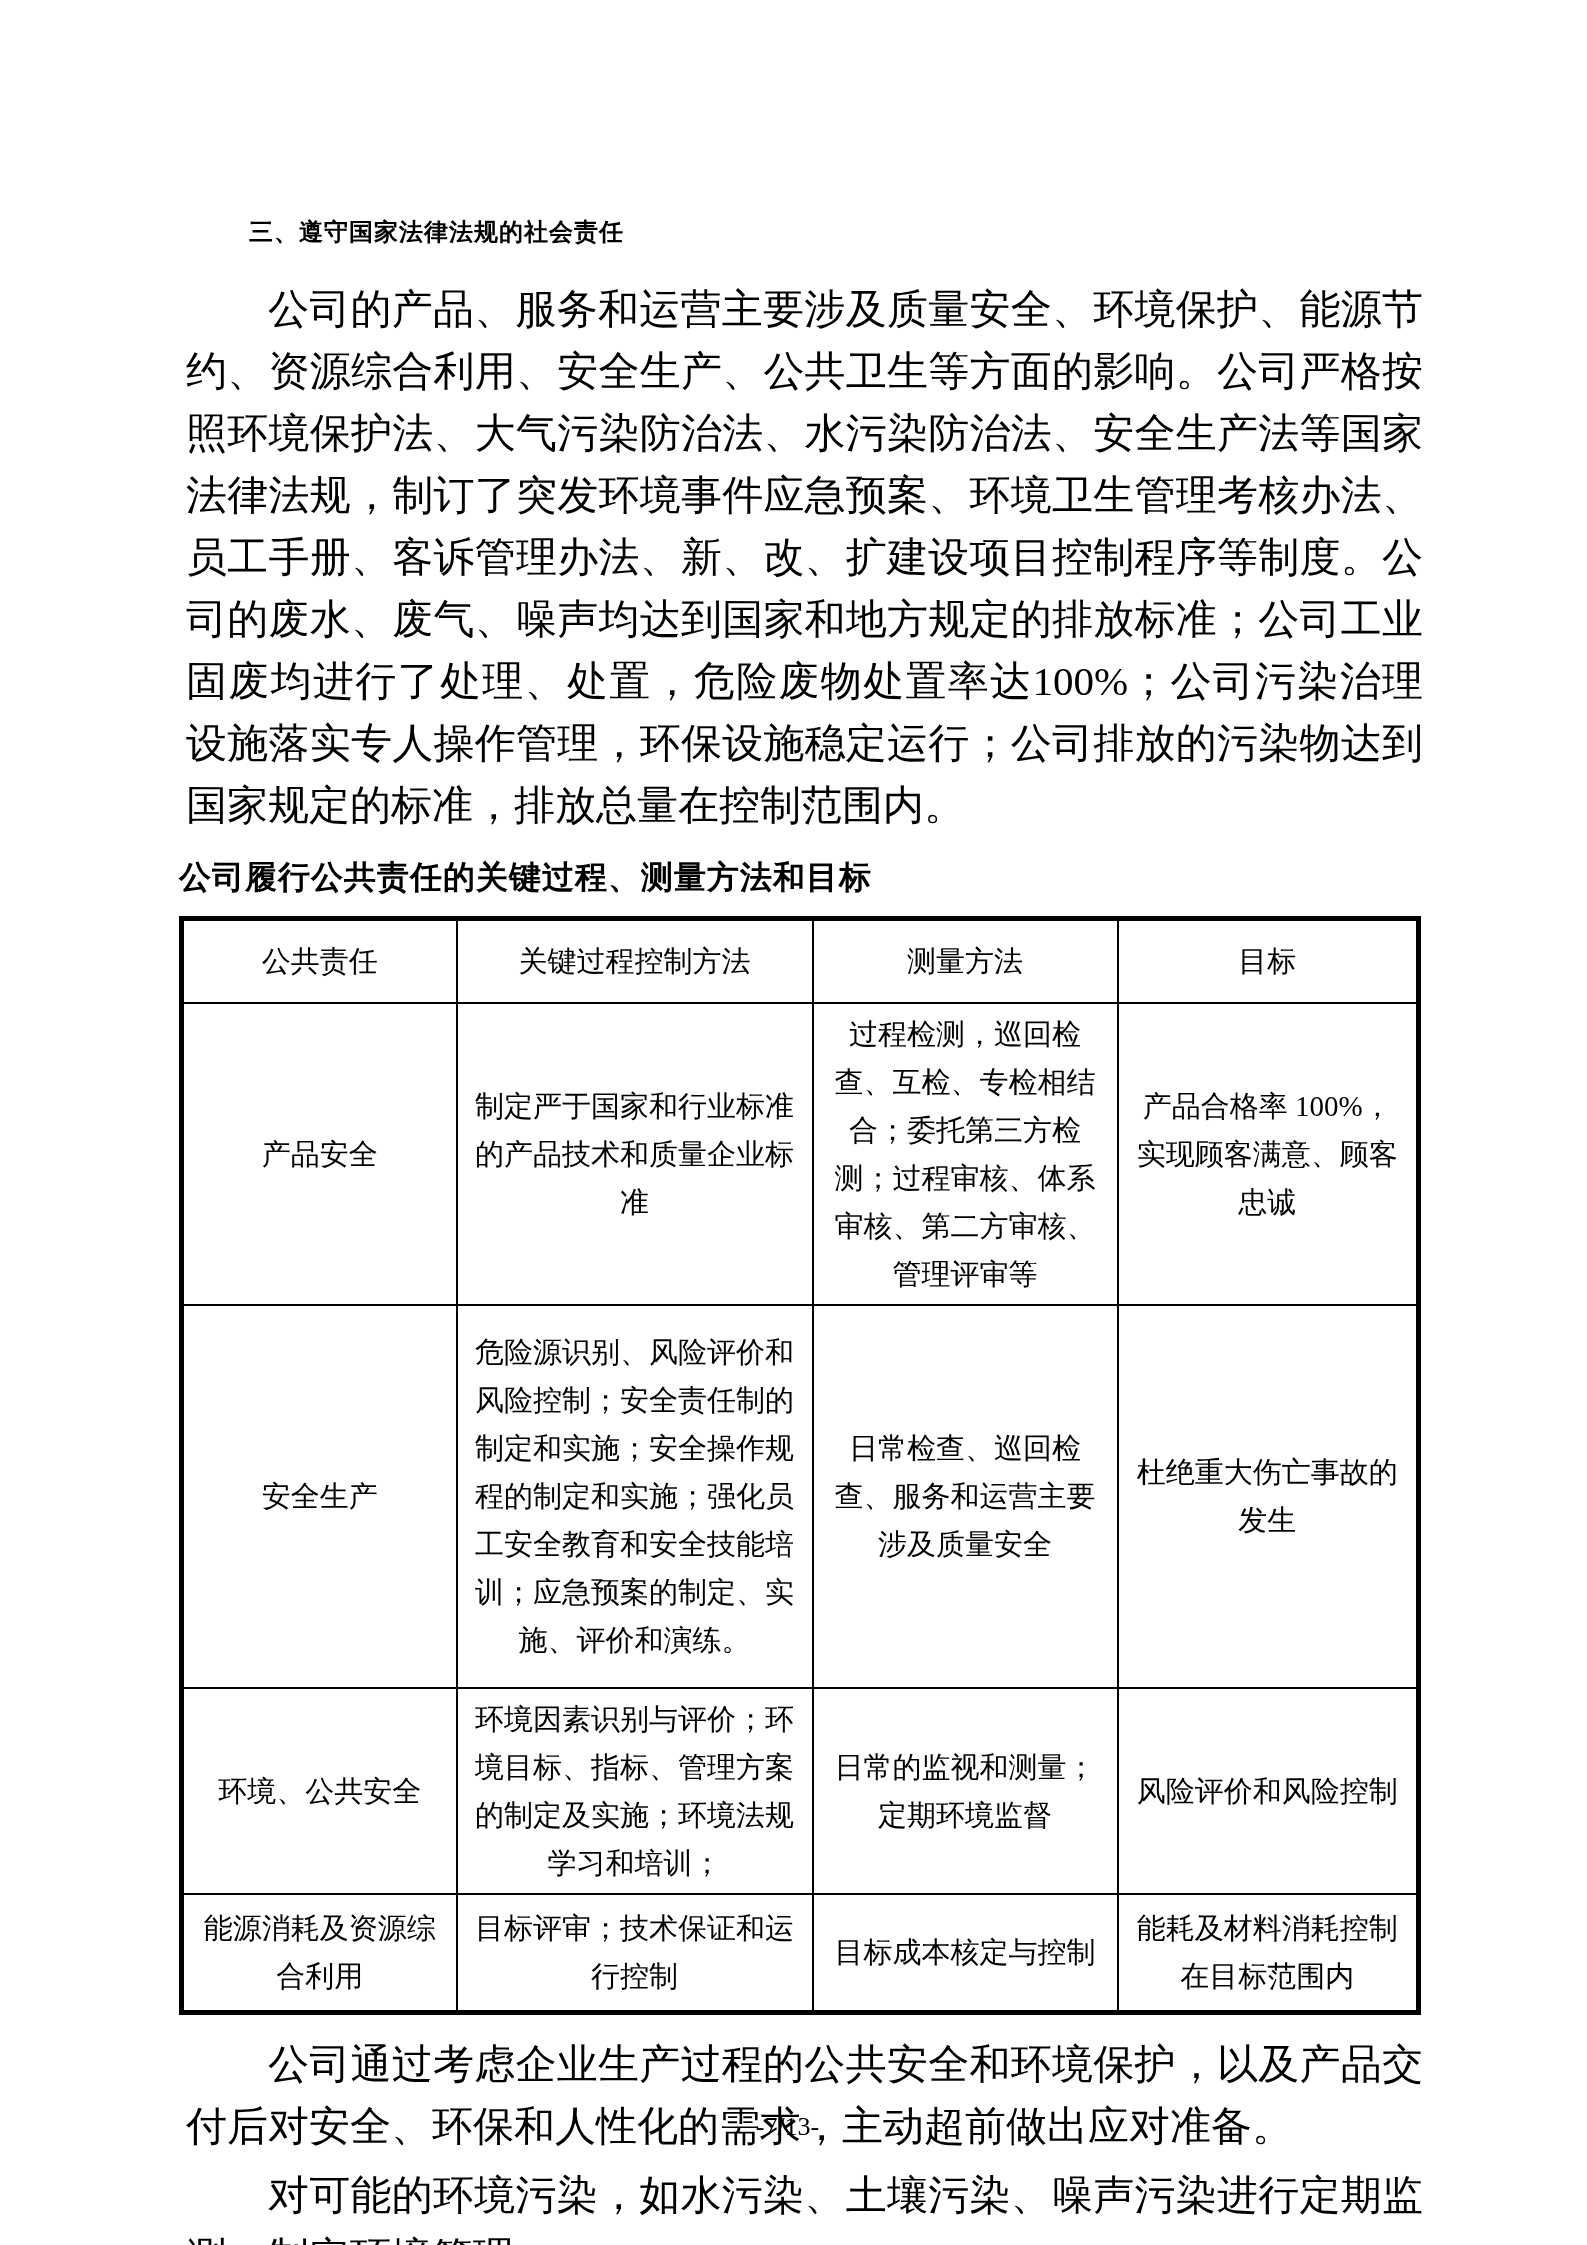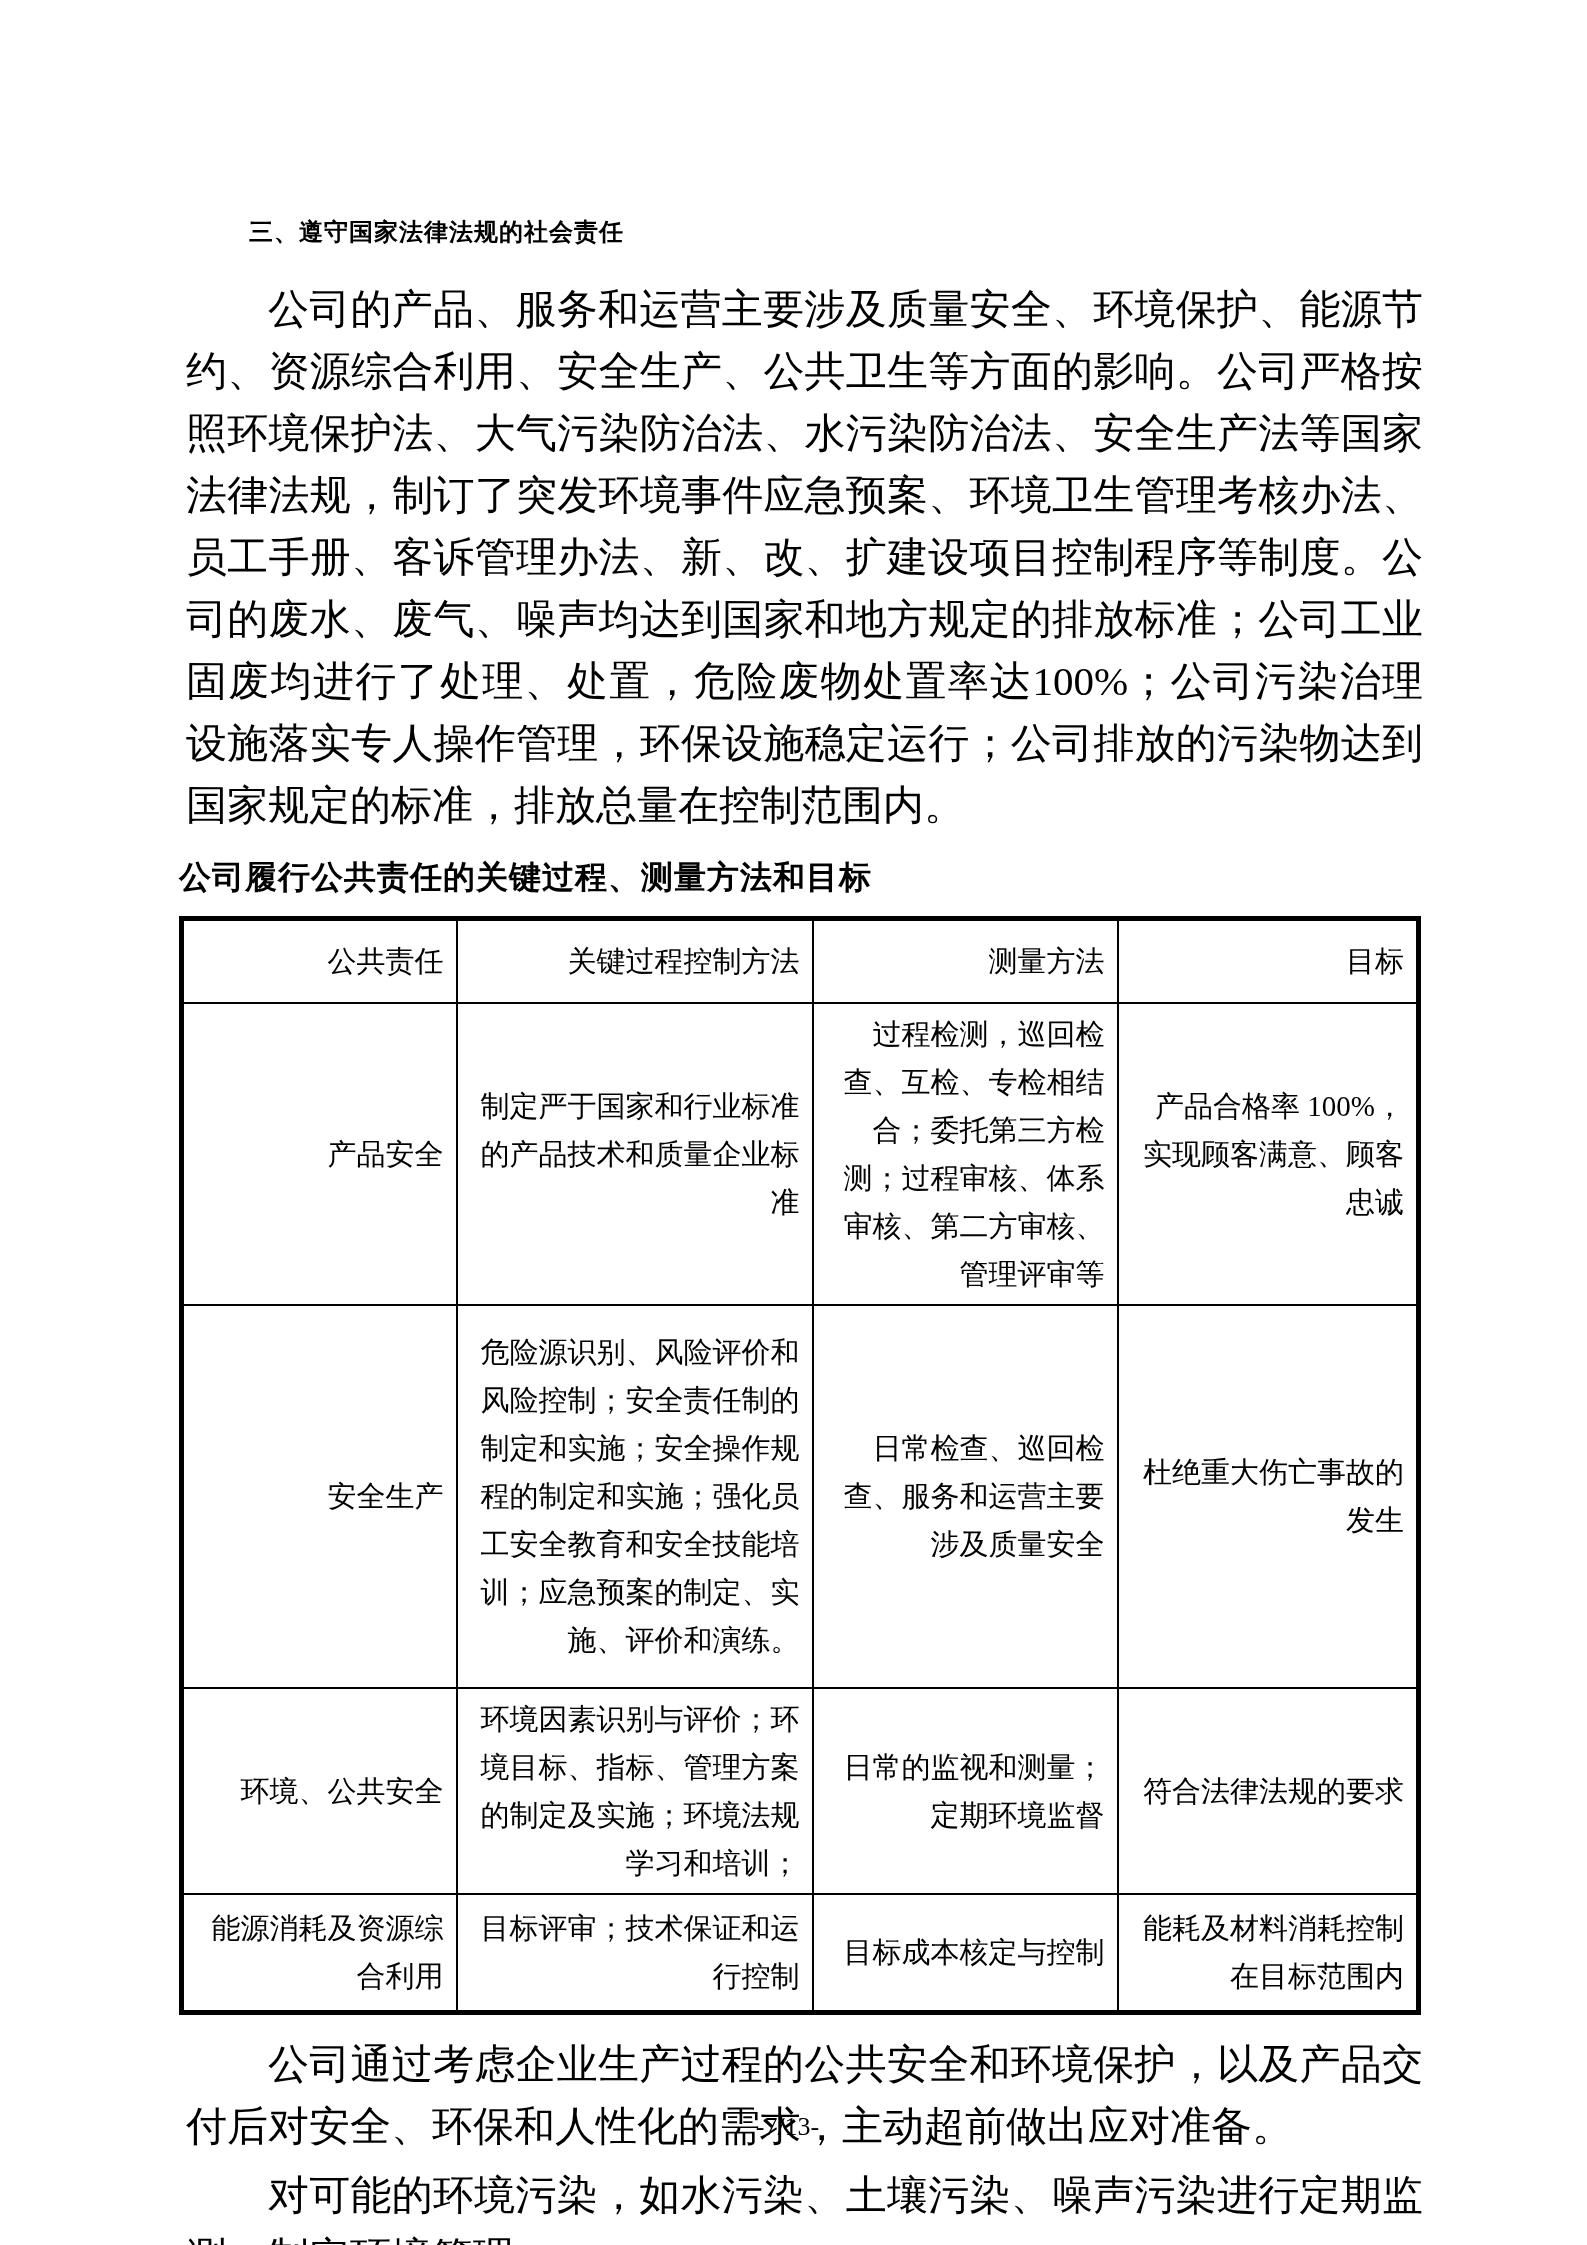--- a/index.html
+++ b/index.html
@@ -47,21 +47,21 @@
     border: 5px solid #000000;
     font-size: 29px;
   }
   table.resp-table col.c1 { width: 275px; }
   table.resp-table col.c2 { width: 356px; }
   table.resp-table col.c3 { width: 305px; }
   table.resp-table col.c4 { width: 301px; }
   table.resp-table th,
   table.resp-table td {
     border: 2px solid #000000;
-    text-align: right;
+    text-align: center;
     vertical-align: middle;
     line-height: 48px;
     padding: 6px 12px;
     font-weight: 400;
     word-break: break-all;
   }
   tr.header-row  { height: 84px;  }
   tr.row-product { height: 288px; }
   tr.row-safety  { height: 383px; }
   tr.row-env     { height: 193px; }
@@ -111,21 +111,21 @@
       <tr class="row-safety">
         <td>安全生产</td>
         <td>危险源识别、风险评价和风险控制；安全责任制的制定和实施；安全操作规程的制定和实施；强化员工安全教育和安全技能培训；应急预案的制定、实施、评价和演练。</td>
         <td>日常检查、巡回检查、服务和运营主要涉及质量安全</td>
         <td>杜绝重大伤亡事故的发生</td>
       </tr>
       <tr class="row-env">
         <td>环境、公共安全</td>
         <td>环境因素识别与评价；环境目标、指标、管理方案的制定及实施；环境法规学习和培训；</td>
         <td>日常的监视和测量；定期环境监督</td>
-        <td>符合法律法规的要求</td>
+        <td>风险评价和风险控制</td>
       </tr>
       <tr class="row-energy">
         <td>能源消耗及资源综合利用</td>
         <td>目标评审；技术保证和运行控制</td>
         <td>目标成本核定与控制</td>
         <td>能耗及材料消耗控制在目标范围内</td>
       </tr>
     </tbody>
   </table>
 

